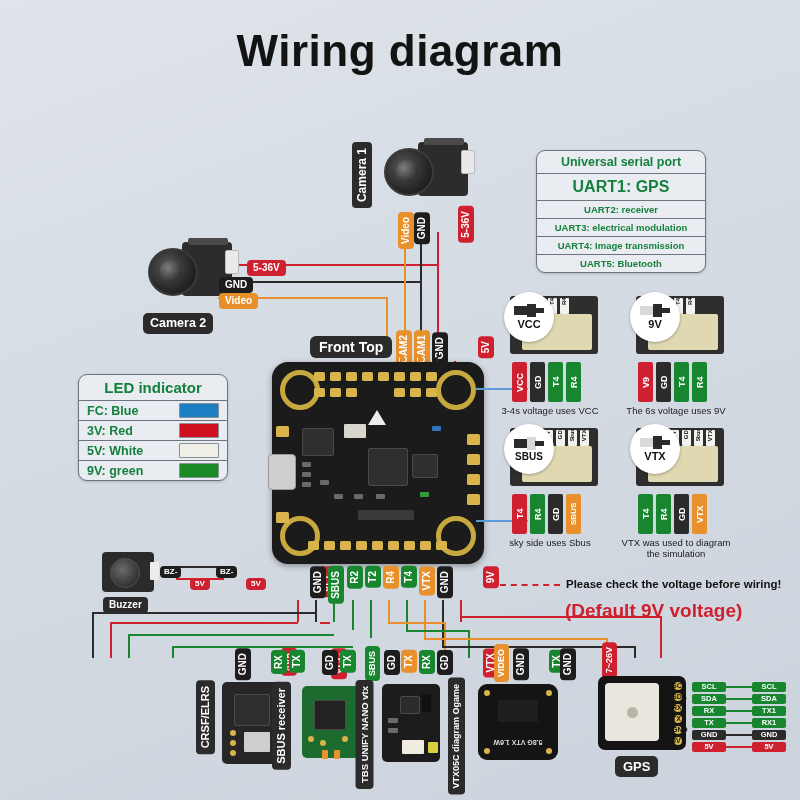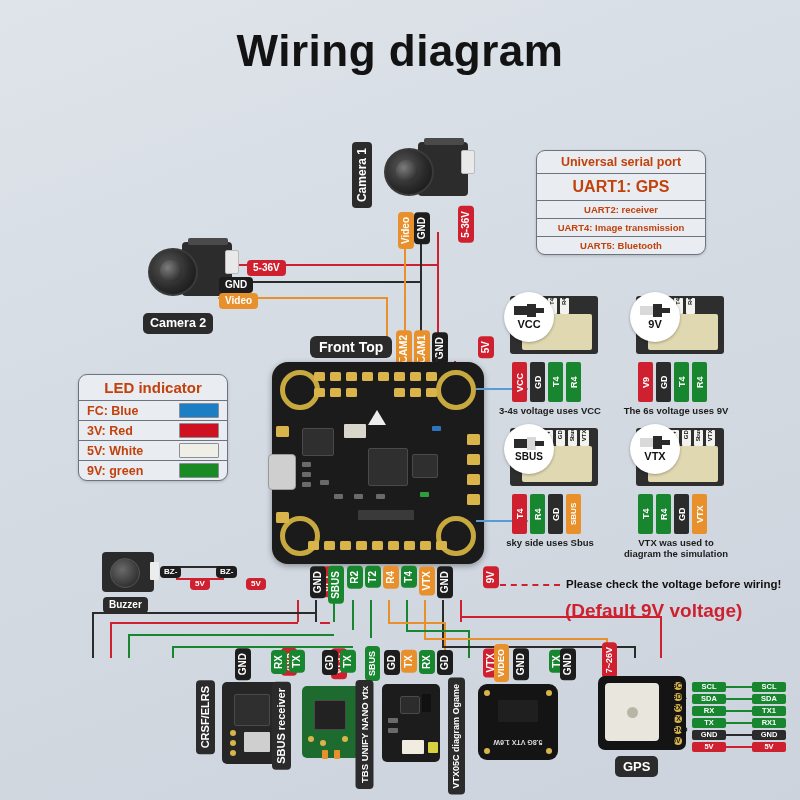--- a/index.html
+++ b/index.html
@@ -27,21 +27,21 @@
   .pill.green{background:#17862f;}
   .pill.black{background:#1d1d1d;}
   .vert180{writing-mode:vertical-rl;transform:rotate(180deg);}
   
   .panel{
     background:#e9edf1;border:1.5px solid #6d7480;border-radius:9px;
     overflow:hidden;box-shadow:0 1px 3px rgba(0,0,0,.18);
   }
   .panel .row{
     border-top:1.5px solid #6d7480;padding:3px 6px;
-    font-size:10px;font-weight:700;color:#c2410c;text-align:center;
+    font-size:10px;font-weight:700;color:#15803d;text-align:center;
     white-space:nowrap;
   }
   .panel .row:first-child{border-top:none;}
   .panel .hd{font-size:13px;font-weight:700;padding:4px 6px;}
   
   #led .row{display:flex;align-items:center;justify-content:space-between;
     font-size:12.5px;padding:2px 8px;}
   #led .hd{justify-content:center;font-size:15px;padding:4px 8px;}
   .swatch{width:38px;height:13px;border:1px solid #8a8f97;border-radius:1px;}
   
@@ -89,21 +89,21 @@
   .ccBadge{position:absolute;left:-6px;top:-4px;width:50px;height:50px;border-radius:50%;
     background:#fff;box-shadow:0 1px 3px rgba(0,0,0,.3);
     display:flex;flex-direction:column;align-items:center;justify-content:center;}
   .ccBadge .bt{font-size:11px;font-weight:700;color:#111;line-height:1;margin-top:2px;}
   .plugIcon{width:30px;height:13px;position:relative;}
   .plugIcon i{position:absolute;display:block;background:#2b2b2b;}
   .ccStrip{display:flex;gap:3px;margin-top:8px;margin-left:12px;}
   .ccStrip div{width:15px;height:40px;border-radius:2px;color:#fff;
     font-size:9px;font-weight:700;display:flex;align-items:center;justify-content:center;
     writing-mode:vertical-rl;transform:rotate(180deg);}
-  .ccCap{font-size:9.5px;font-weight:700;color:#1b1b1b;text-align:center;margin-top:4px;width:112px;margin-left:-6px;line-height:1.15;}
+  .ccCap{font-size:9.5px;font-weight:400;color:#1b1b1b;text-align:center;margin-top:4px;width:112px;margin-left:-6px;line-height:1.15;}
   
   .cam{position:absolute;}
   .camBody{position:relative;width:84px;height:62px;}
   .camBox{position:absolute;right:0;top:4px;width:50px;height:54px;background:#2c2c2c;border-radius:4px;}
   .camTop{position:absolute;right:4px;top:0px;width:40px;height:7px;background:#4a4a4a;border-radius:2px;}
   .camLens{position:absolute;left:0;top:10px;width:46px;height:44px;border-radius:50%;
     background:radial-gradient(circle at 38% 38%,#585858 0%,#2a2a2a 55%,#101010 100%);
     border:2px solid #3a3a3a;}
   .camLens:after{content:"";position:absolute;left:10px;top:10px;width:22px;height:22px;border-radius:50%;
     background:radial-gradient(circle at 35% 35%,#7d7d7d,#151515);}
@@ -185,20 +185,21 @@
   <span class="pill black">GND</span>
 </div>
 <div class="abs" style="left:219px;top:290px;">
   <span class="pill orange">Video</span>
 </div>
 
 <div class="panel abs" id="uart" style="left:536px;top:150px;width:168px;">
   <div class="row hd">Universal serial port</div>
   <div class="row big">UART1: GPS</div>
   <div class="row sm">UART2: receiver</div>
+  <div class="row sm">UART3: electrical modulation</div>
   <div class="row sm">UART4: Image transmission</div>
   <div class="row sm">UART5: Bluetooth</div>
 </div>
 
 <div class="panel abs" id="led" style="left:78px;top:374px;width:148px;">
   <div class="row hd">LED indicator</div>
   <div class="row">
     <span>FC: Blue</span>
     <span class="swatch" style="background:#1c7fc4"></span>
   </div>

